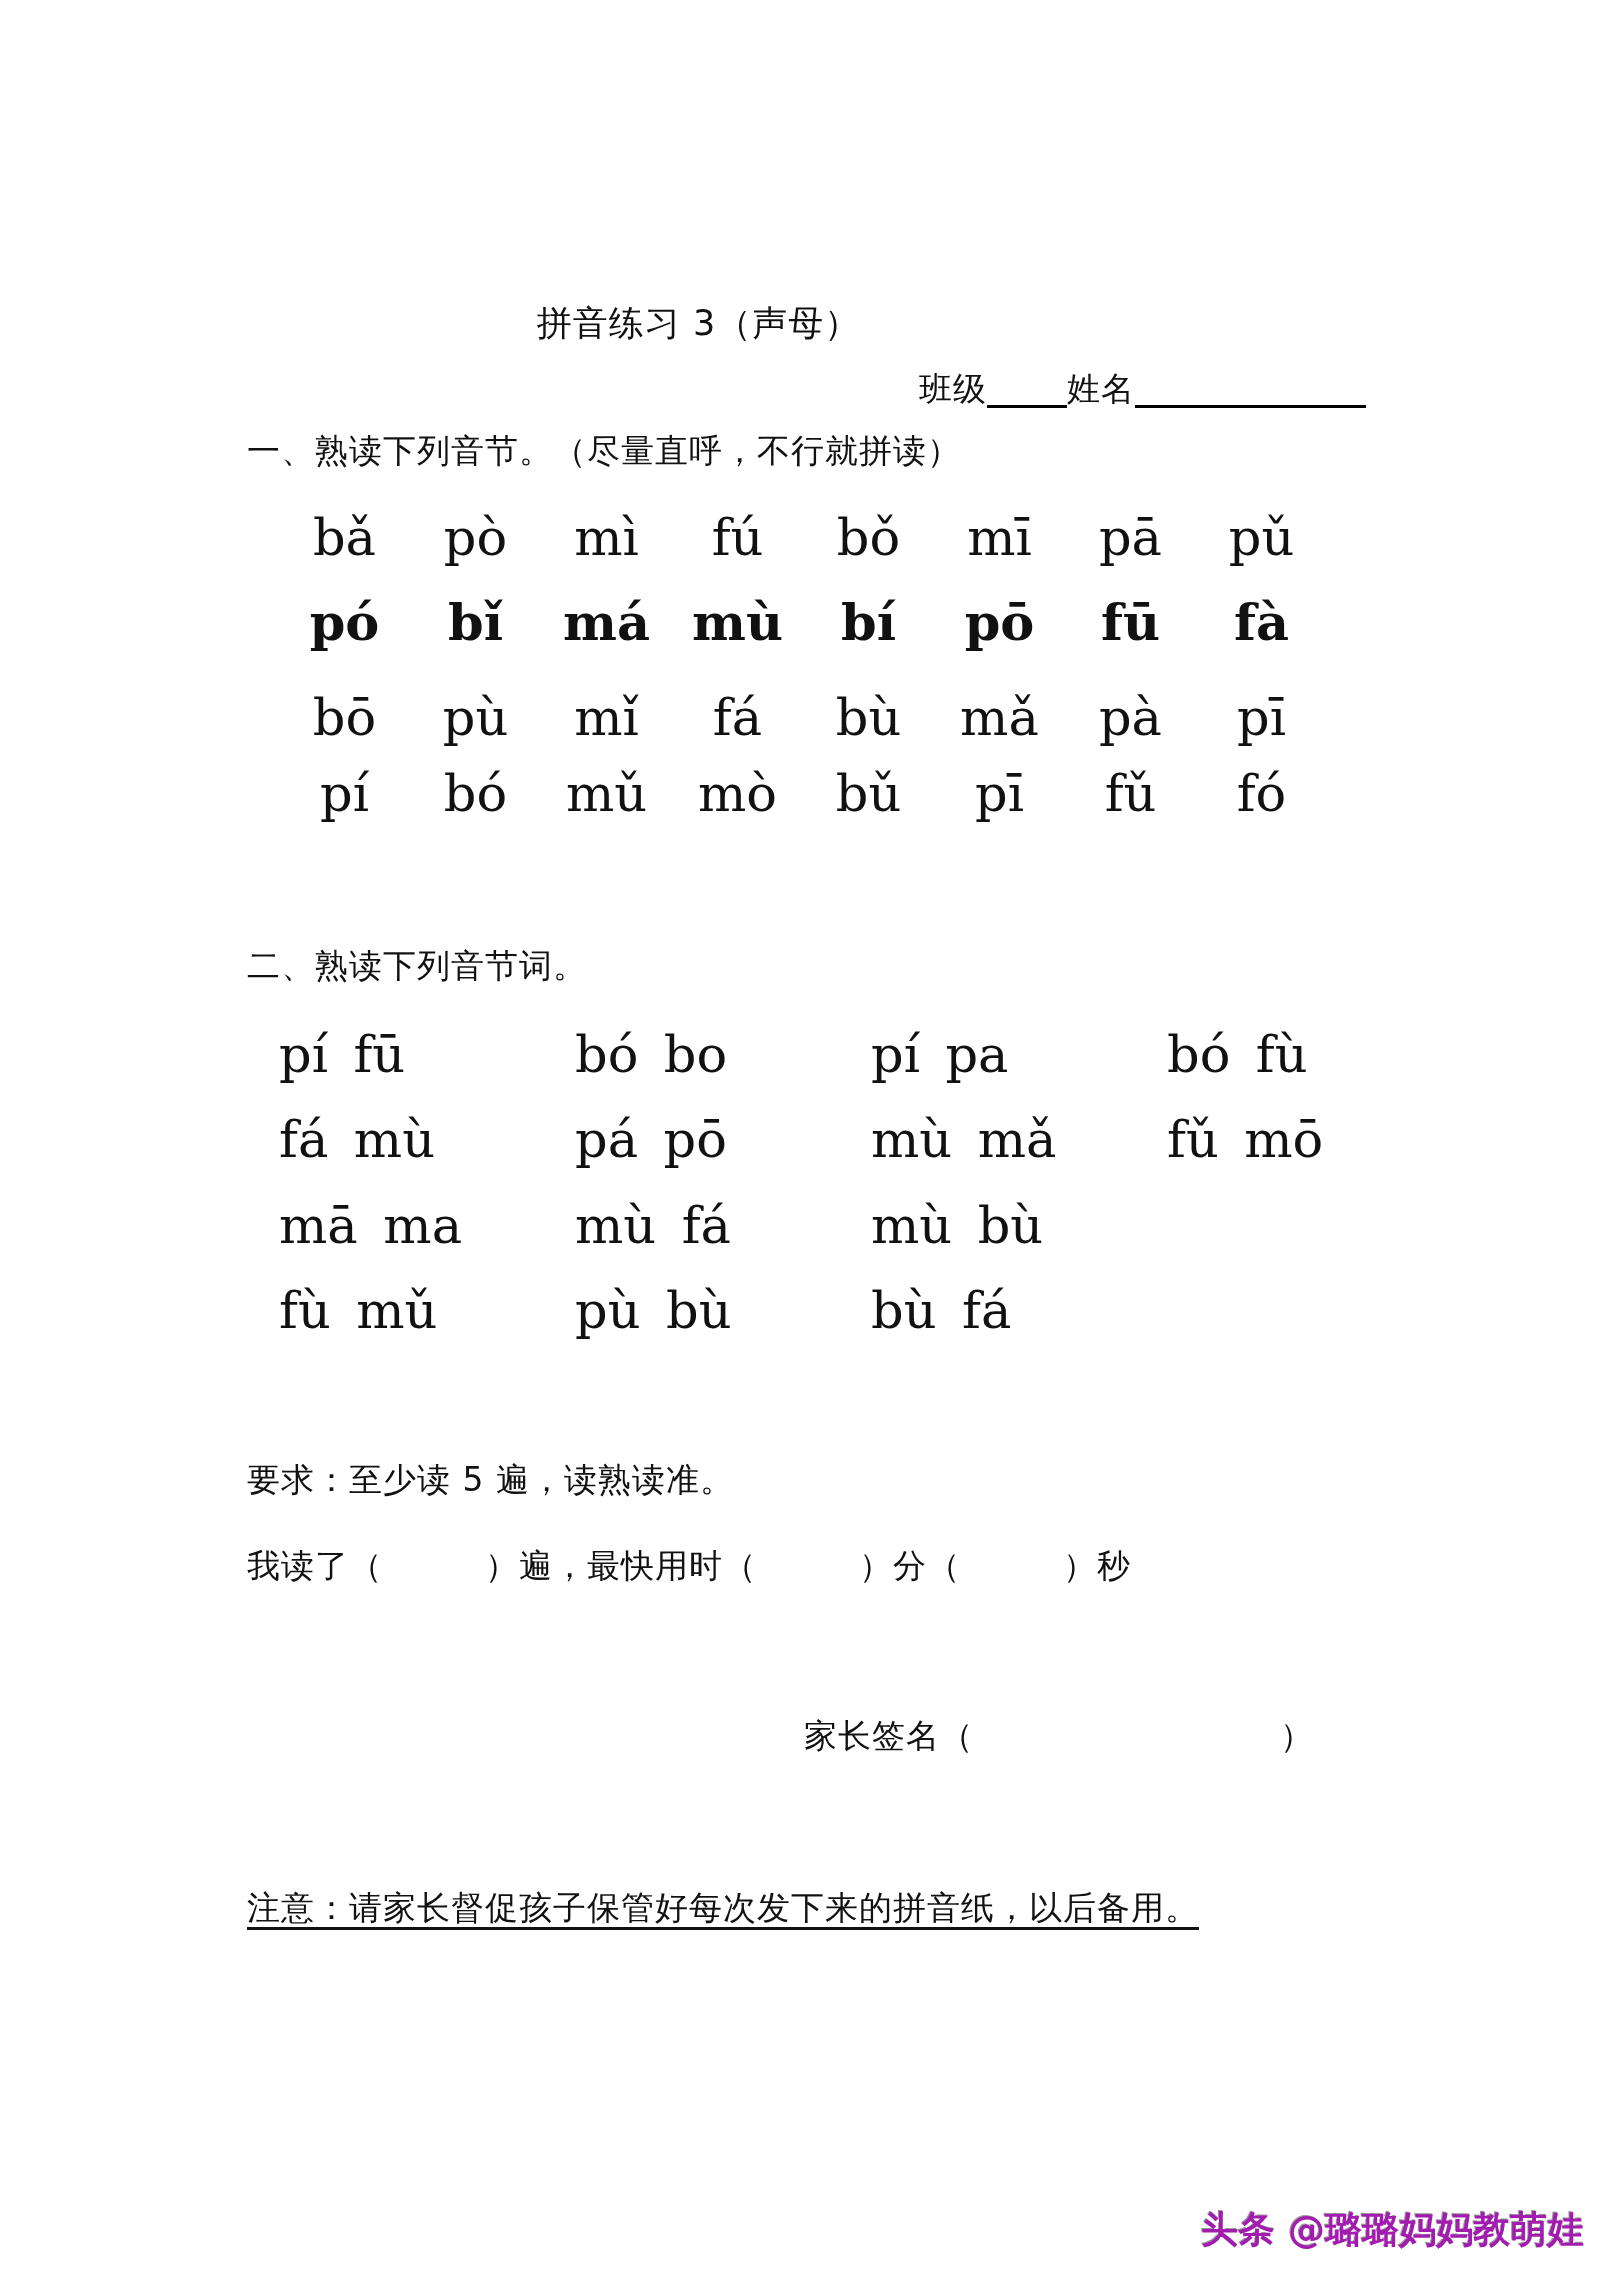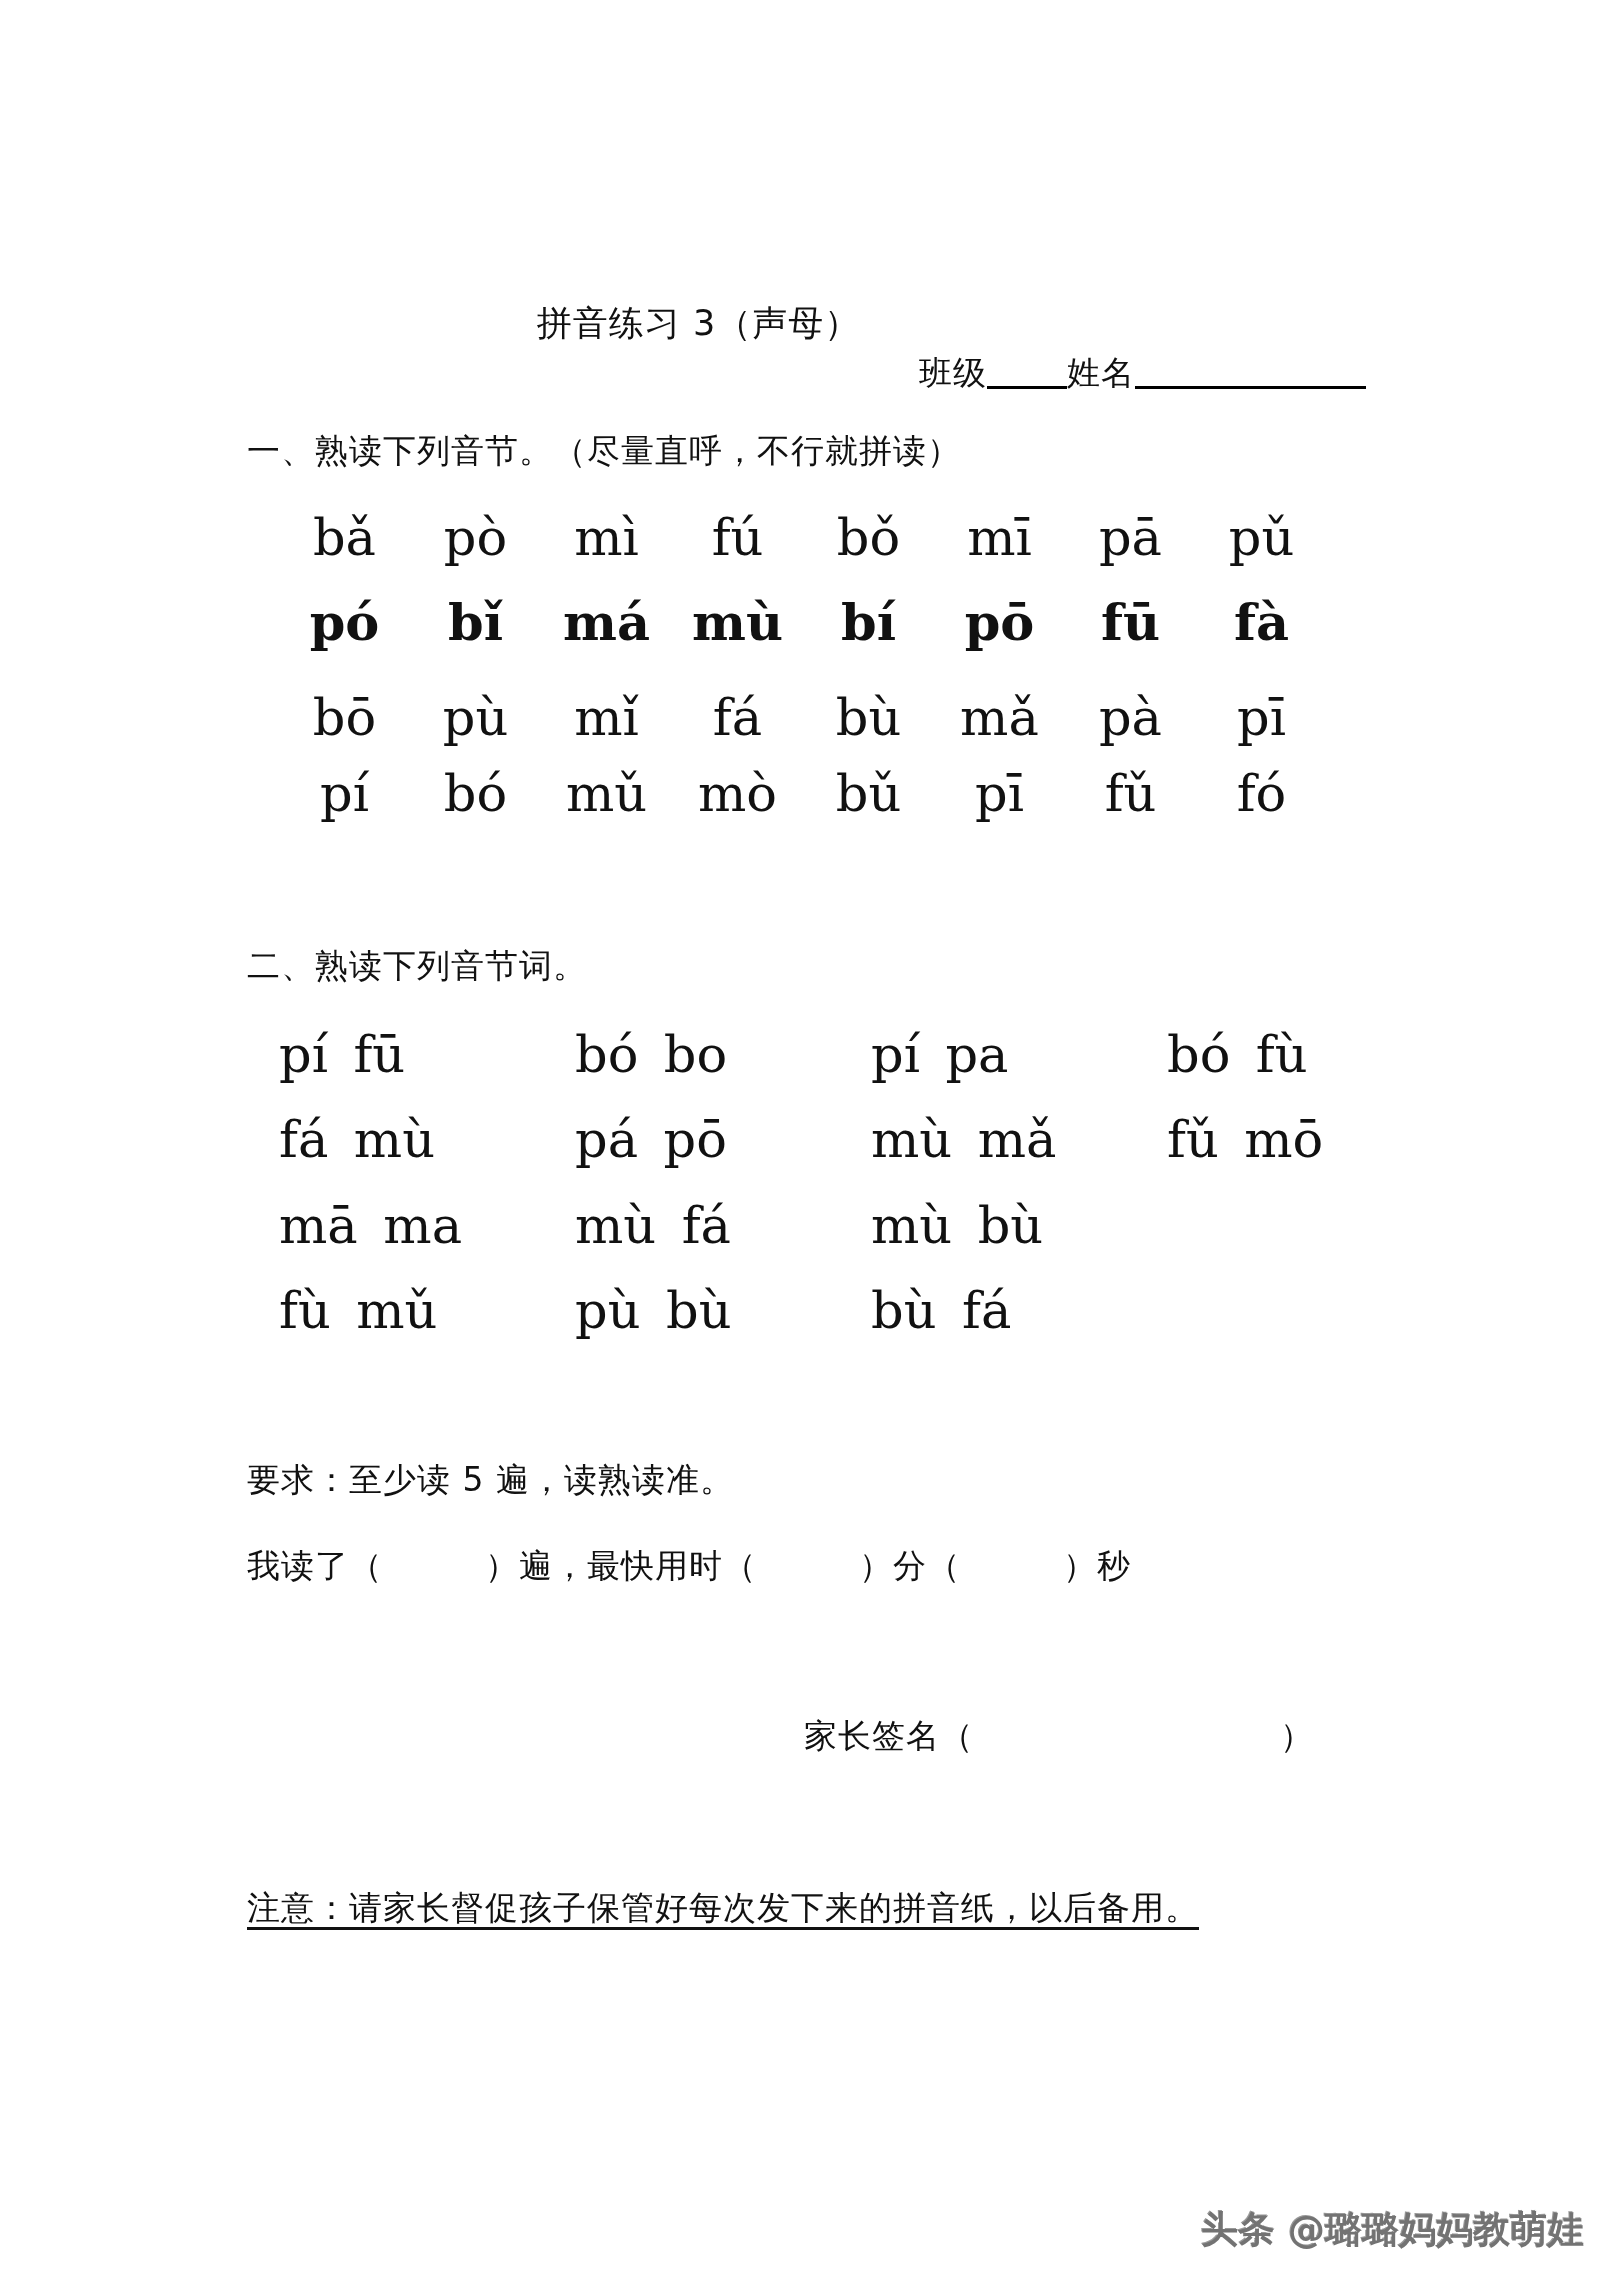--- a/index.html
+++ b/index.html
@@ -1,33 +1,33 @@
 <!DOCTYPE html>
 <html><head>
 <meta charset="utf-8">
 <style>
   html, body { margin: 0; padding: 0; background: #ffffff; }
   body { width: 1613px; height: 2285px; position: relative; overflow: hidden;
          font-family: "DejaVu Serif", "Liberation Serif", serif; color: #111; }
   .abs { position: absolute; white-space: nowrap; }
   .cn { font-family: "DejaVu Sans", "Liberation Sans", sans-serif; font-size: 33px; line-height: 39px; letter-spacing: 1px; }
   .title { left: 0; width: 1397px; text-align: center; top: 304px; font-size: 35px; }
-  .class-line { left: 919px; top: 353px; display: flex; }
+  .class-line { left: 919px; top: 369px; display: flex; align-items: flex-end; }
   .blank { display: inline-block; border-bottom: 3.9px solid #000; height: 33px; }
   .blank.short { width: 80px; }
   .blank.long { width: 231px; }
   .py-grid { left: 279px; }
   .py-row { position: absolute; left: 0; display: flex; }
   .py { width: 131px; font-size: 51px; line-height: 59px; font-family: "DejaVu Serif", "Liberation Serif", serif; text-align: center; }
   .word-row { position: absolute; left: 0; display: flex; }
   .word { width: 296px; font-size: 51px; line-height: 59px; display: flex; }
   .word span { margin-right: 25.5px; }
   .note { text-decoration: underline; text-decoration-thickness: 2.9px; text-underline-offset: 7.8px; }
   .watermark { right: 29px; top: 2205px; font-family: "DejaVu Sans", "Liberation Sans", sans-serif; font-size: 37px;
-               font-weight: bold; color: #737373; text-shadow: 2px 2px 0 #fff, -1px -1px 0 #999; }
+               font-weight: bold; color: #a21caf; text-shadow: 2px 2px 0 #fff, -1px -1px 0 #999; }
 </style>
 </head>
 <body>
 
 <div class="abs cn title">拼音练习 3（声母）</div>
 
 <div class="abs cn class-line">
   <span>班级</span>
   <span class="blank short"></span>
   <span>姓名</span>

